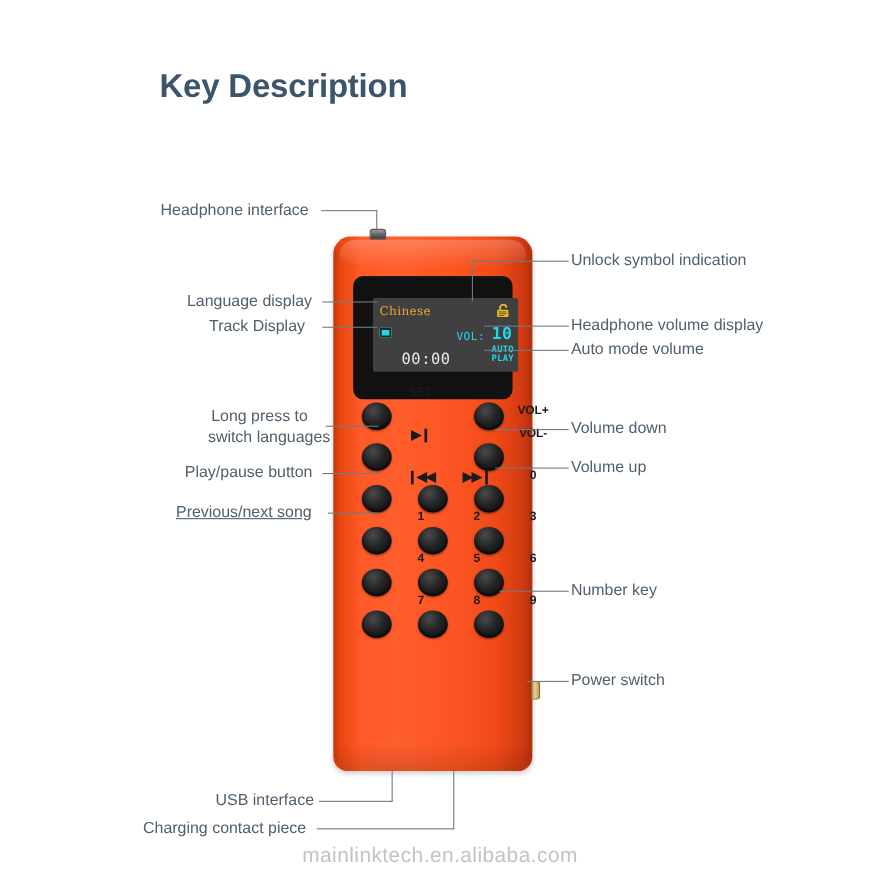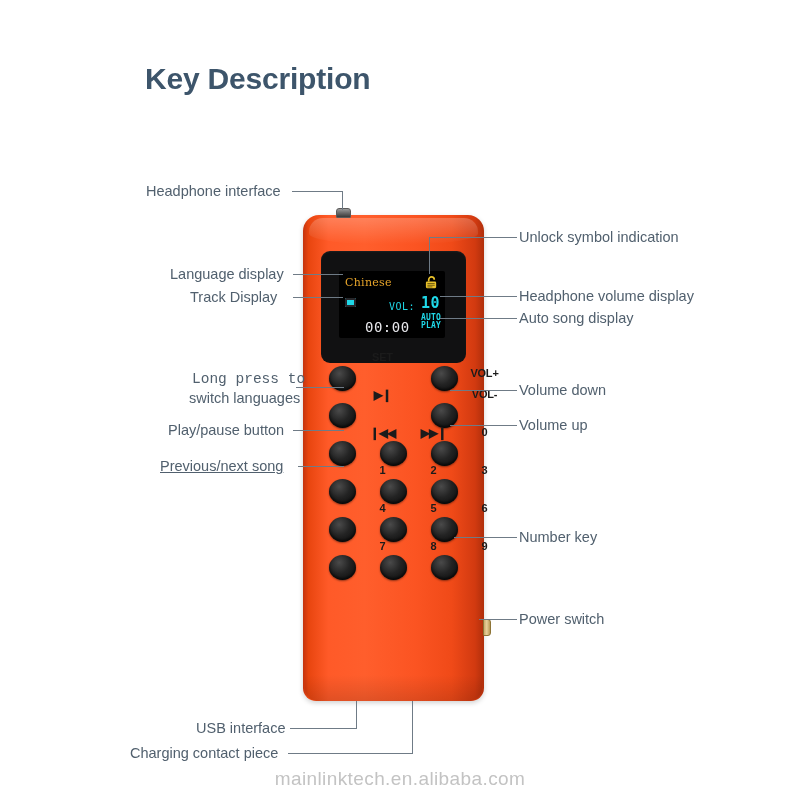--- a/index.html
+++ b/index.html
@@ -101,23 +101,23 @@
     width: 145px;
     height: 112px;
     background: #111112;
     border-radius: 9px;
     box-shadow: inset 0 1px 2px rgba(255,255,255,0.06);
   }
   #screen-lcd {
     position: absolute;
     left: 18px;
     top: 20px;
-    width: 106px;
+    width: 132px;
     height: 67px;
-    background: #000000;
+    background: #404040;
     border-radius: 2px;
     overflow: hidden;
     font-family: "DejaVu Sans Mono", monospace;
   }
   .lcd-row {
     position: absolute;
     width: 100%;
     height: 22px;
     line-height: 22px;
   }
@@ -326,38 +326,38 @@
 <div class="callout left" style="left:146px; top:182px;">Headphone interface</div>
 <div class="leader h" style="left:292px; top:191px; width:51px;"></div>
 <div class="leader v" style="left:342px; top:191px; height:19px;"></div>
 
 <div class="callout left" style="left:170px; top:265px;">Language display</div>
 <div class="leader h" style="left:293px; top:274px; width:50px;"></div>
 
 <div class="callout left" style="left:190px; top:288px;">Track Display</div>
 <div class="leader h" style="left:293px; top:297px; width:50px;"></div>
 
-<div class="callout left" style="left:192px; top:370px;font-family:Liberation Mono, monospace;">Long press to</div>
+<div class="callout left" style="left:192px; top:370px;">Long press to</div>
 <div class="callout left" style="left:189px; top:389px;">switch languages</div>
 <div class="leader h" style="left:296px; top:387px; width:48px;"></div>
 
 <div class="callout left" style="left:168px; top:421px;">Play/pause button</div>
 <div class="leader h" style="left:293px; top:430px; width:51px;"></div>
 
 <div class="callout left" style="left:160px; top:457px;text-decoration:underline;">Previous/next song</div>
 <div class="leader h" style="left:298px; top:466px; width:46px;"></div>
 
 <div class="callout right" style="left:519px; top:228px;">Unlock symbol indication</div>
 <div class="leader h" style="left:429px; top:237px; width:88px;"></div>
 <div class="leader v" style="left:429px; top:237px; height:37px;"></div>
 
 <div class="callout right" style="left:519px; top:287px;">Headphone volume display</div>
 <div class="leader h" style="left:440px; top:296px; width:77px;"></div>
 
-<div class="callout right" style="left:519px; top:309px;">Auto song display</div>
+<div class="callout right" style="left:519px; top:309px;">Auto mode volume</div>
 <div class="leader h" style="left:440px; top:318px; width:77px;"></div>
 
 <div class="callout right" style="left:519px; top:381px;">Volume down</div>
 <div class="leader h" style="left:450px; top:390px; width:67px;"></div>
 
 <div class="callout right" style="left:519px; top:416px;">Volume up</div>
 <div class="leader h" style="left:450px; top:425px; width:67px;"></div>
 
 <div class="callout right" style="left:519px; top:528px;">Number key</div>
 <div class="leader h" style="left:454px; top:537px; width:63px;"></div>

